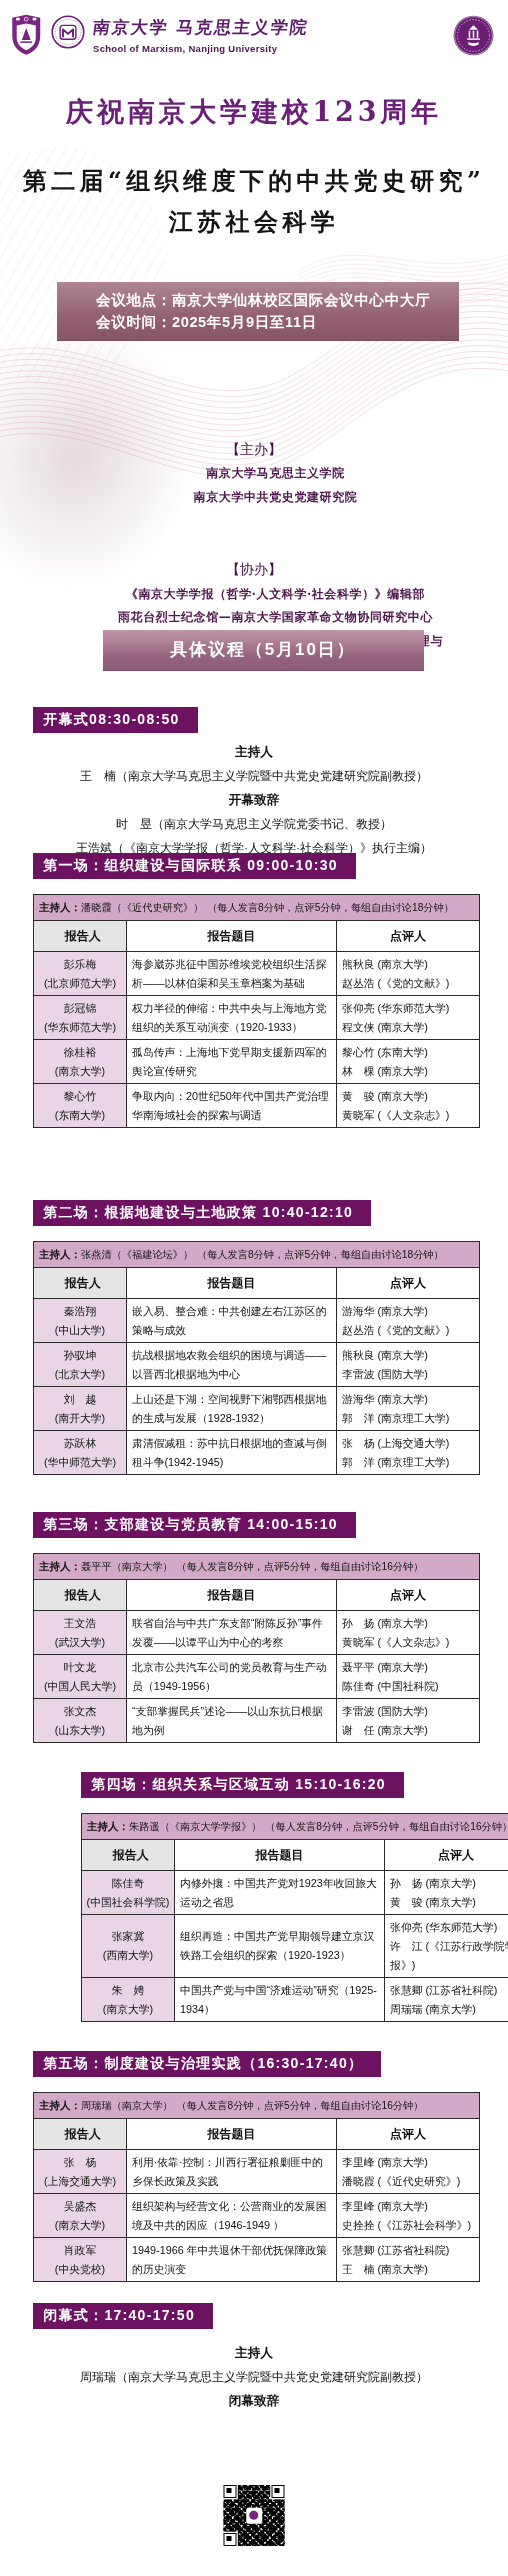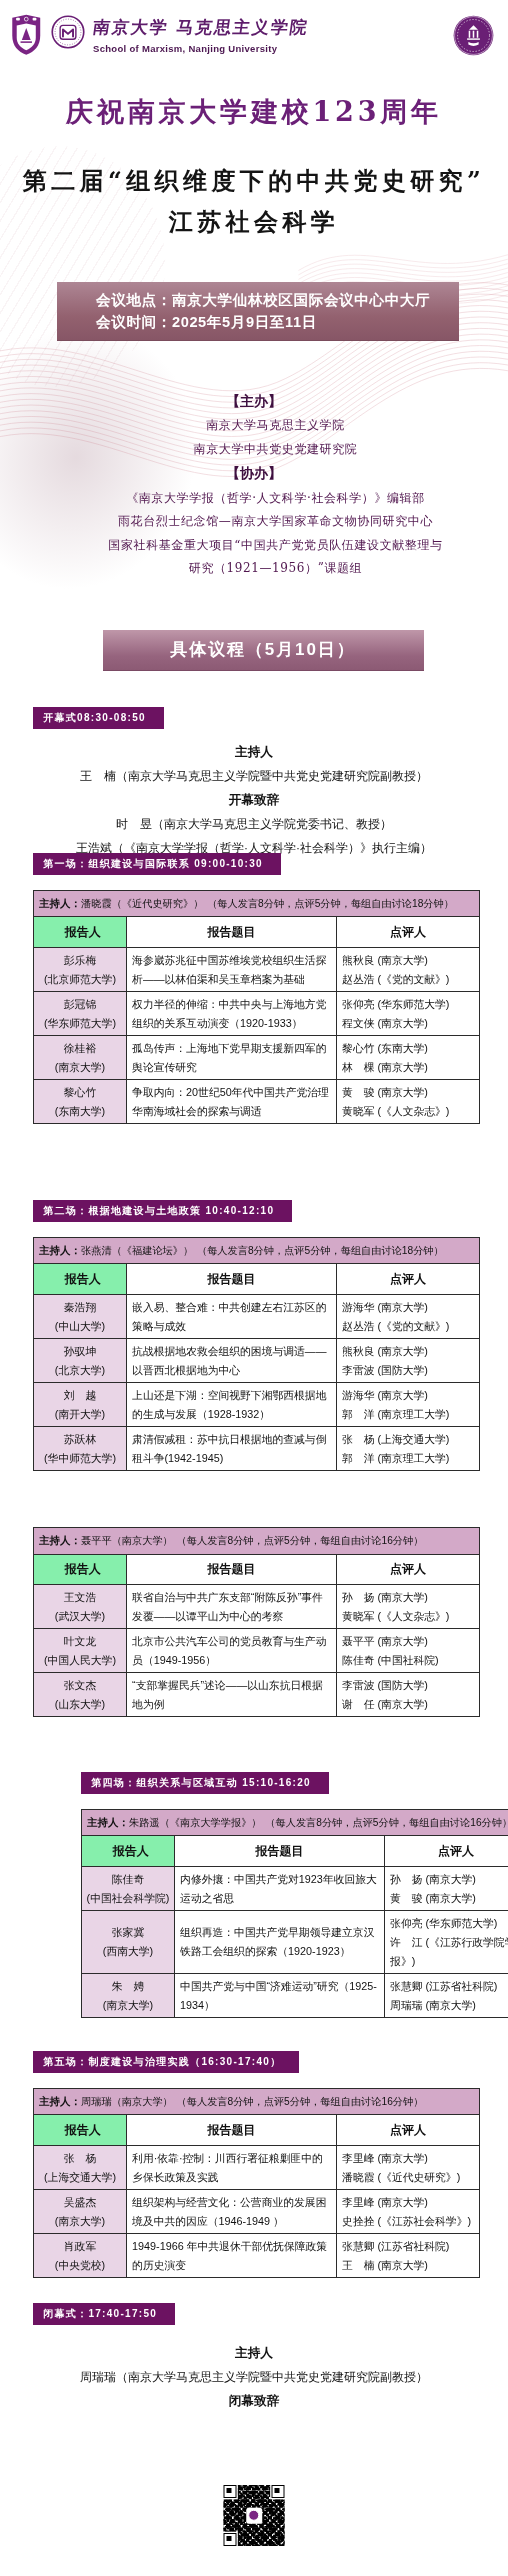--- a/index.html
+++ b/index.html
@@ -33,53 +33,53 @@
             font-size:24px;line-height:41px;color:#141414;letter-spacing:4.4px;}
   .venuebox{position:absolute;top:282px;left:57px;width:402px;box-sizing:border-box;
             padding:7px 6.4px 7px 39px;
             background:linear-gradient(180deg,#AE8694 0%,#93616F 60%,#875666 100%);
             border-bottom:1.9px solid #7A4C5C;}
   .venuebox div{color:#ffffff;font-weight:bold;font-size:14.6px;line-height:22px;letter-spacing:0.6px;}
 
   
   .orgblock{position:absolute;top:389px;left:0;width:508px;text-align:center;
             font-family:"DejaVu Serif","Liberation Serif",serif;color:#50164E;}
-  .orglabel{font-size:14px;font-weight:bold;color:#3F1040;line-height:25.4px;}
-  .orgline{font-size:12px;font-weight:400;line-height:23.5px;letter-spacing:0.6px;margin-left:43px;}
+  .orglabel{font-size:14px;font-weight:normal;color:#3F1040;line-height:25.4px;margin-top:48px;}
+  .orgline{font-size:12px;font-weight:700;line-height:23.5px;letter-spacing:0.6px;margin-left:43px;}
 
   
   .agendabox{position:absolute;top:630px;left:9px;width:508px;text-align:center;}
   .agendabox span{display:inline-block;min-width:321px;box-sizing:border-box;padding:8.3px 19px;
        background:linear-gradient(180deg,#BF97A9 0%,#96647E 65%,#8C5A74 100%);
        color:#fff;font-weight:bold;font-size:17px;letter-spacing:1.9px;border-bottom:1.9px solid #7A4A64;}
 
   
   .pbox{display:inline-block;background:#6C1261;color:#ffffff;font-weight:bold;
-        font-size:10px;letter-spacing:1.3px;padding:3.8px 18px 3.8px 10.2px;}
+        font-size:14px;letter-spacing:1.3px;padding:3.8px 18px 3.8px 10.2px;}
   .openbox{position:absolute;top:707px;left:33px;}
   .closebox{position:absolute;top:2303px;left:33px;}
 
   
   .ceremony{position:absolute;left:0;width:508px;text-align:center;font-size:12px;line-height:24px;color:#141414;}
   .ceremony .lbl{font-weight:bold;font-size:12.7px;}
   .open-text{top:740px;}
   .close-text{top:2341px;}
 
   
   .session{position:absolute;left:33px;width:445px;}
   .s1{top:853px;} .s2{top:1200px;} .s3{top:1512px;} .s4{top:1772px;margin-left:48px;} .s5{top:2051px;}
   .ptable{border-collapse:collapse;width:445px;margin-top:15.3px;background:#fff;
           border:1.3px solid #1b1b1b;table-layout:fixed;}
   .ptable td,.ptable th{border:0.6px solid #2b2b2b;box-sizing:border-box;}
   .colA{width:93px;} .colB{width:210px;} .colC{width:143px;}
   .modrow td{background:#D3A9C8;font-size:10.2px;padding:5.7px 3.8px 5.7px 5.1px;letter-spacing:0;}
   .modrow b{font-size:10.5px;}
   .modrow .rule{padding-left:3.8px;}
   .headrow th{font-size:12px;font-weight:bold;padding:6.4px 2.5px;background:#fff;}
-  .headrow th.c1{background:#86efac;padding-left:8px;}
+  .headrow th.c1{background:#e5e5e5;padding-left:8px;}
   .datarow td{font-size:10.8px;line-height:19px;padding:2.5px 5.1px;vertical-align:middle;}
   .datarow td.c1{background:#E9D5E6;text-align:center;padding:2.5px 1.3px;}
   .datarow td.cmt div{white-space:normal;}
 
   
   .qr{position:absolute;top:2483px;left:50%;transform:translateX(-50%);
       width:65px;height:65px;background:#fff;}
   .qrnoise{position:absolute;inset:1.9px;
     background:
       repeating-conic-gradient(#000 0 25%,rgba(0,0,0,0) 0 50%) 0px 0px/5.7px 5.7px,
@@ -338,20 +338,21 @@
             <td class="cmt">
                 <div>张　杨 (上海交通大学)</div>
                 <div>郭　洋 (南京理工大学)</div>
               </td>
           </tr>
           </tbody>
       </table>
     </div>
 
     <div class="session s3">
+      <div class="pbox">第三场：支部建设与党员教育 14:00-15:10</div>
       <table class="ptable">
         <colgroup>
             <col class="colA">
             <col class="colB">
             <col class="colC">
           </colgroup>
         <tbody>
           <tr class="modrow">
               <td colspan="3"><b>主持人：</b><span>聂平平（南京大学）</span><span class="rule">（每人发言8分钟，点评5分钟，每组自由讨论16分钟）</span></td>
             </tr>

